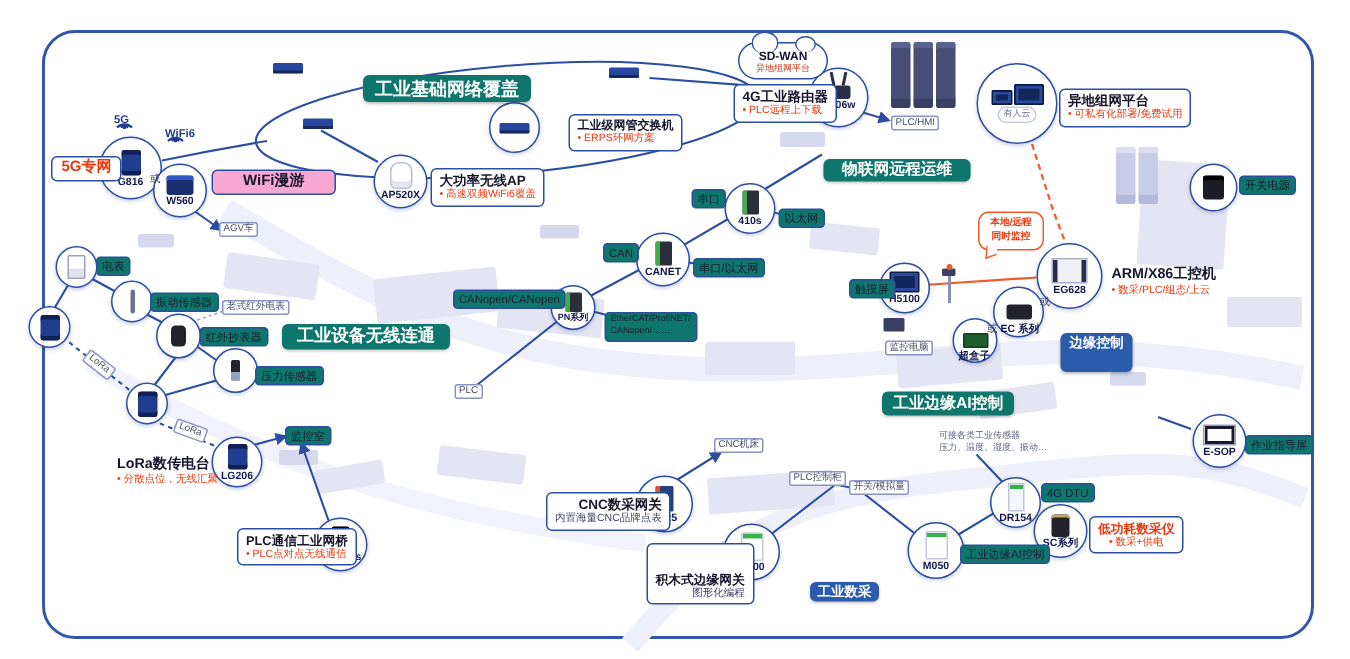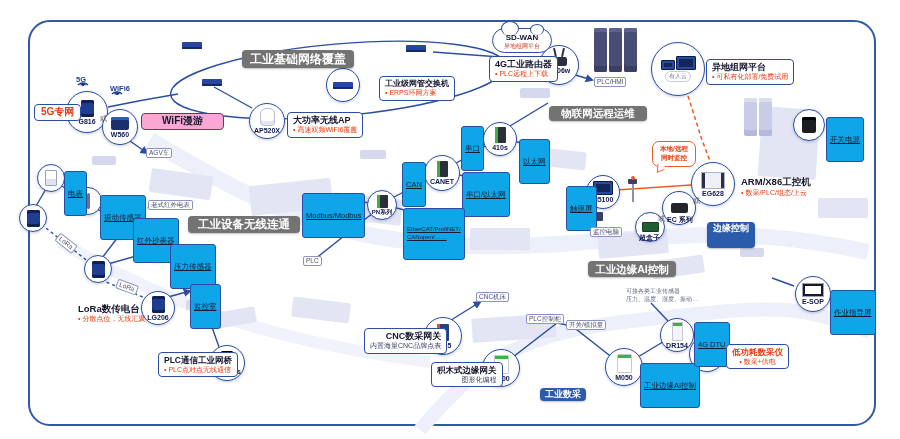--- a/index.html
+++ b/index.html
@@ -7,43 +7,43 @@
          font-family:"Liberation Sans","DejaVu Sans",sans-serif;}
   .abs{position:absolute;}
   
   .frame{left:28px;top:20px;width:844px;height:402px;border:2px solid #3157a8;border-radius:22px;background:transparent;}
   
   .node{position:absolute;background:#fff;border:1.7px solid #2b4ea2;border-radius:50%;
         display:flex;flex-direction:column;align-items:center;justify-content:center;gap:1px;
         box-shadow:0 1px 3px rgba(40,60,130,.28);z-index:6;}
   .model{font-size:7px;font-weight:bold;color:#10174e;line-height:1;white-space:nowrap;}
   
-  .tag{position:absolute;font-size:7.5px;color:#1c1c30;background:#0ea5e9;border:1px solid #2b4ea2;
-       border-radius:3px;padding:17px 3px;line-height:1.2;white-space:nowrap;z-index:7;text-decoration:underline;}
+  .tag{position:absolute;font-size:7.5px;color:#1c1c30;background:#0f766e;border:1px solid #2b4ea2;
+       border-radius:3px;padding:1px 3px;line-height:1.2;white-space:nowrap;z-index:7;}
   .tag-sm{position:absolute;font-size:6.5px;color:#4a4f6e;background:#fff;border:1px solid #8a93c4;
        border-radius:2px;padding:0 2px;line-height:1.3;white-space:nowrap;z-index:7;}
   .tag-lg{position:absolute;font-size:10px;font-weight:bold;color:#15152e;background:#f9a8d4;border:1.5px solid #2b4ea2;
        border-radius:4px;padding:1px 20px;line-height:1.25;white-space:nowrap;z-index:7;}
   .tag-red{position:absolute;font-size:10px;font-weight:bold;color:#e8380d;background:#fff;border:1.5px solid #2b4ea2;
        border-radius:4px;padding:1px 6px;line-height:1.25;white-space:nowrap;z-index:7;}
   
   .callout{position:absolute;background:#fff;border:1px solid #2b4ea2;border-radius:4px;
        padding:2px 5px;z-index:7;white-space:nowrap;}
   .c-title{font-size:9px;font-weight:bold;color:#15152e;line-height:1.25;}
   .c-bullet{font-size:7px;color:#e8380d;line-height:1.25;}
   .c-sub{font-size:7px;color:#3a3f63;line-height:1.25;}
   
   .t-title{position:absolute;font-size:9.5px;font-weight:bold;color:#15152e;white-space:nowrap;z-index:7;}
   .t-bullet{position:absolute;font-size:7px;color:#e8380d;white-space:nowrap;z-index:7;}
   .t-or{position:absolute;font-size:7px;color:#3a3f63;z-index:7;}
   .t-note{position:absolute;font-size:6px;color:#5a5f7e;line-height:1.4;z-index:7;white-space:nowrap;}
   
   .banner{position:absolute;color:#fff;font-weight:bold;text-align:center;z-index:8;
           border-radius:4px;box-shadow:0 1px 2px rgba(0,0,0,.25);white-space:nowrap;}
-  .b-orange{background:#737373;}
+  .b-orange{background:#0f766e;}
   .b-blue{background:#2b5cab;}
   
   .bubble{position:absolute;background:#fff;border:1.6px solid #f15a24;border-radius:7px;
           color:#e8380d;font-size:6.5px;font-weight:bold;text-align:center;padding:3px 4px;line-height:1.35;z-index:7;}
   .bubble:after{content:"";position:absolute;left:4px;bottom:-5px;width:7px;height:7px;background:#fff;
           border-left:1.6px solid #f15a24;border-bottom:1.6px solid #f15a24;transform:rotate(-20deg) skewX(-25deg);}
   
   .cloud{position:absolute;background:#fff;border:1.7px solid #2b4ea2;border-radius:14px;
          text-align:center;padding:4px 6px 2px;z-index:7;}
   .cloud:before{content:"";position:absolute;top:-8px;left:8px;width:16px;height:14px;background:#fff;
@@ -332,21 +332,21 @@
     <span class="d d-green"></span>
     <span class="model">410s</span>
   </div>
   <div class="tag" style="left:519px;top:139px;">以太网</div>
   <div class="tag" style="left:402px;top:162px;">CAN</div>
   <div class="node" style="left:424px;top:155px;width:34px;height:34px;">
     <span class="d d-green"></span>
     <span class="model">CANET</span>
   </div>
   <div class="tag" style="left:462px;top:172px;">串口/以太网</div>
-  <div class="tag" style="left:302px;top:193px;">Modbus/Modbus</div>
+  <div class="tag" style="left:302px;top:193px;">CANopen/CANopen</div>
   <div class="node" style="left:367px;top:190px;width:28px;height:28px;">
     <span class="d d-green" style="height:13px;"></span>
     <span class="model" style="font-size:6px;">PN系列</span>
   </div>
   <div class="tag" style="left:403px;top:208px;font-size:6px;line-height:1.3;">
     <div>EtherCAT/ProfiNET/</div>
       <div>CANopen/……</div>
   </div>
   <div class="tag-sm" style="left:303px;top:256px;">PLC</div>
 
@@ -355,21 +355,21 @@
   <div class="tag-sm" style="left:476px;top:292px;">CNC机床</div>
   <div class="callout" style="left:364px;top:328px;text-align:right;">
     <div class="c-title">CNC数采网关</div>
     <div class="c-sub">内置海量CNC品牌点表</div>
   </div>
   <div class="node" style="left:424px;top:317px;width:36px;height:36px;">
     <span class="d d-n725"></span>
     <span class="model">N725</span>
   </div>
   <div class="callout" style="left:431px;top:362px;text-align:right;">
-    <div class="c-title" style="font-size:8.5px;">积木式边缘网关</div>
+    <div class="c-title" style="font-size:8.5px;margin-top:16px;">积木式边缘网关</div>
     <div class="c-sub">图形化编程</div>
   </div>
   <div class="node" style="left:482px;top:349px;width:36px;height:36px;">
     <span class="d d-m"></span>
     <span class="model">M300</span>
   </div>
   <div class="tag-sm" style="left:526px;top:314px;">PLC控制柜</div>
   <div class="tag-sm" style="left:566px;top:320px;">开关/模拟量</div>
   <div class="banner b-blue" style="left:540px;top:388px;width:46px;height:13px;line-height:13px;font-size:9px;">工业数采</div>
   <div class="node" style="left:605px;top:348px;width:36px;height:36px;">

